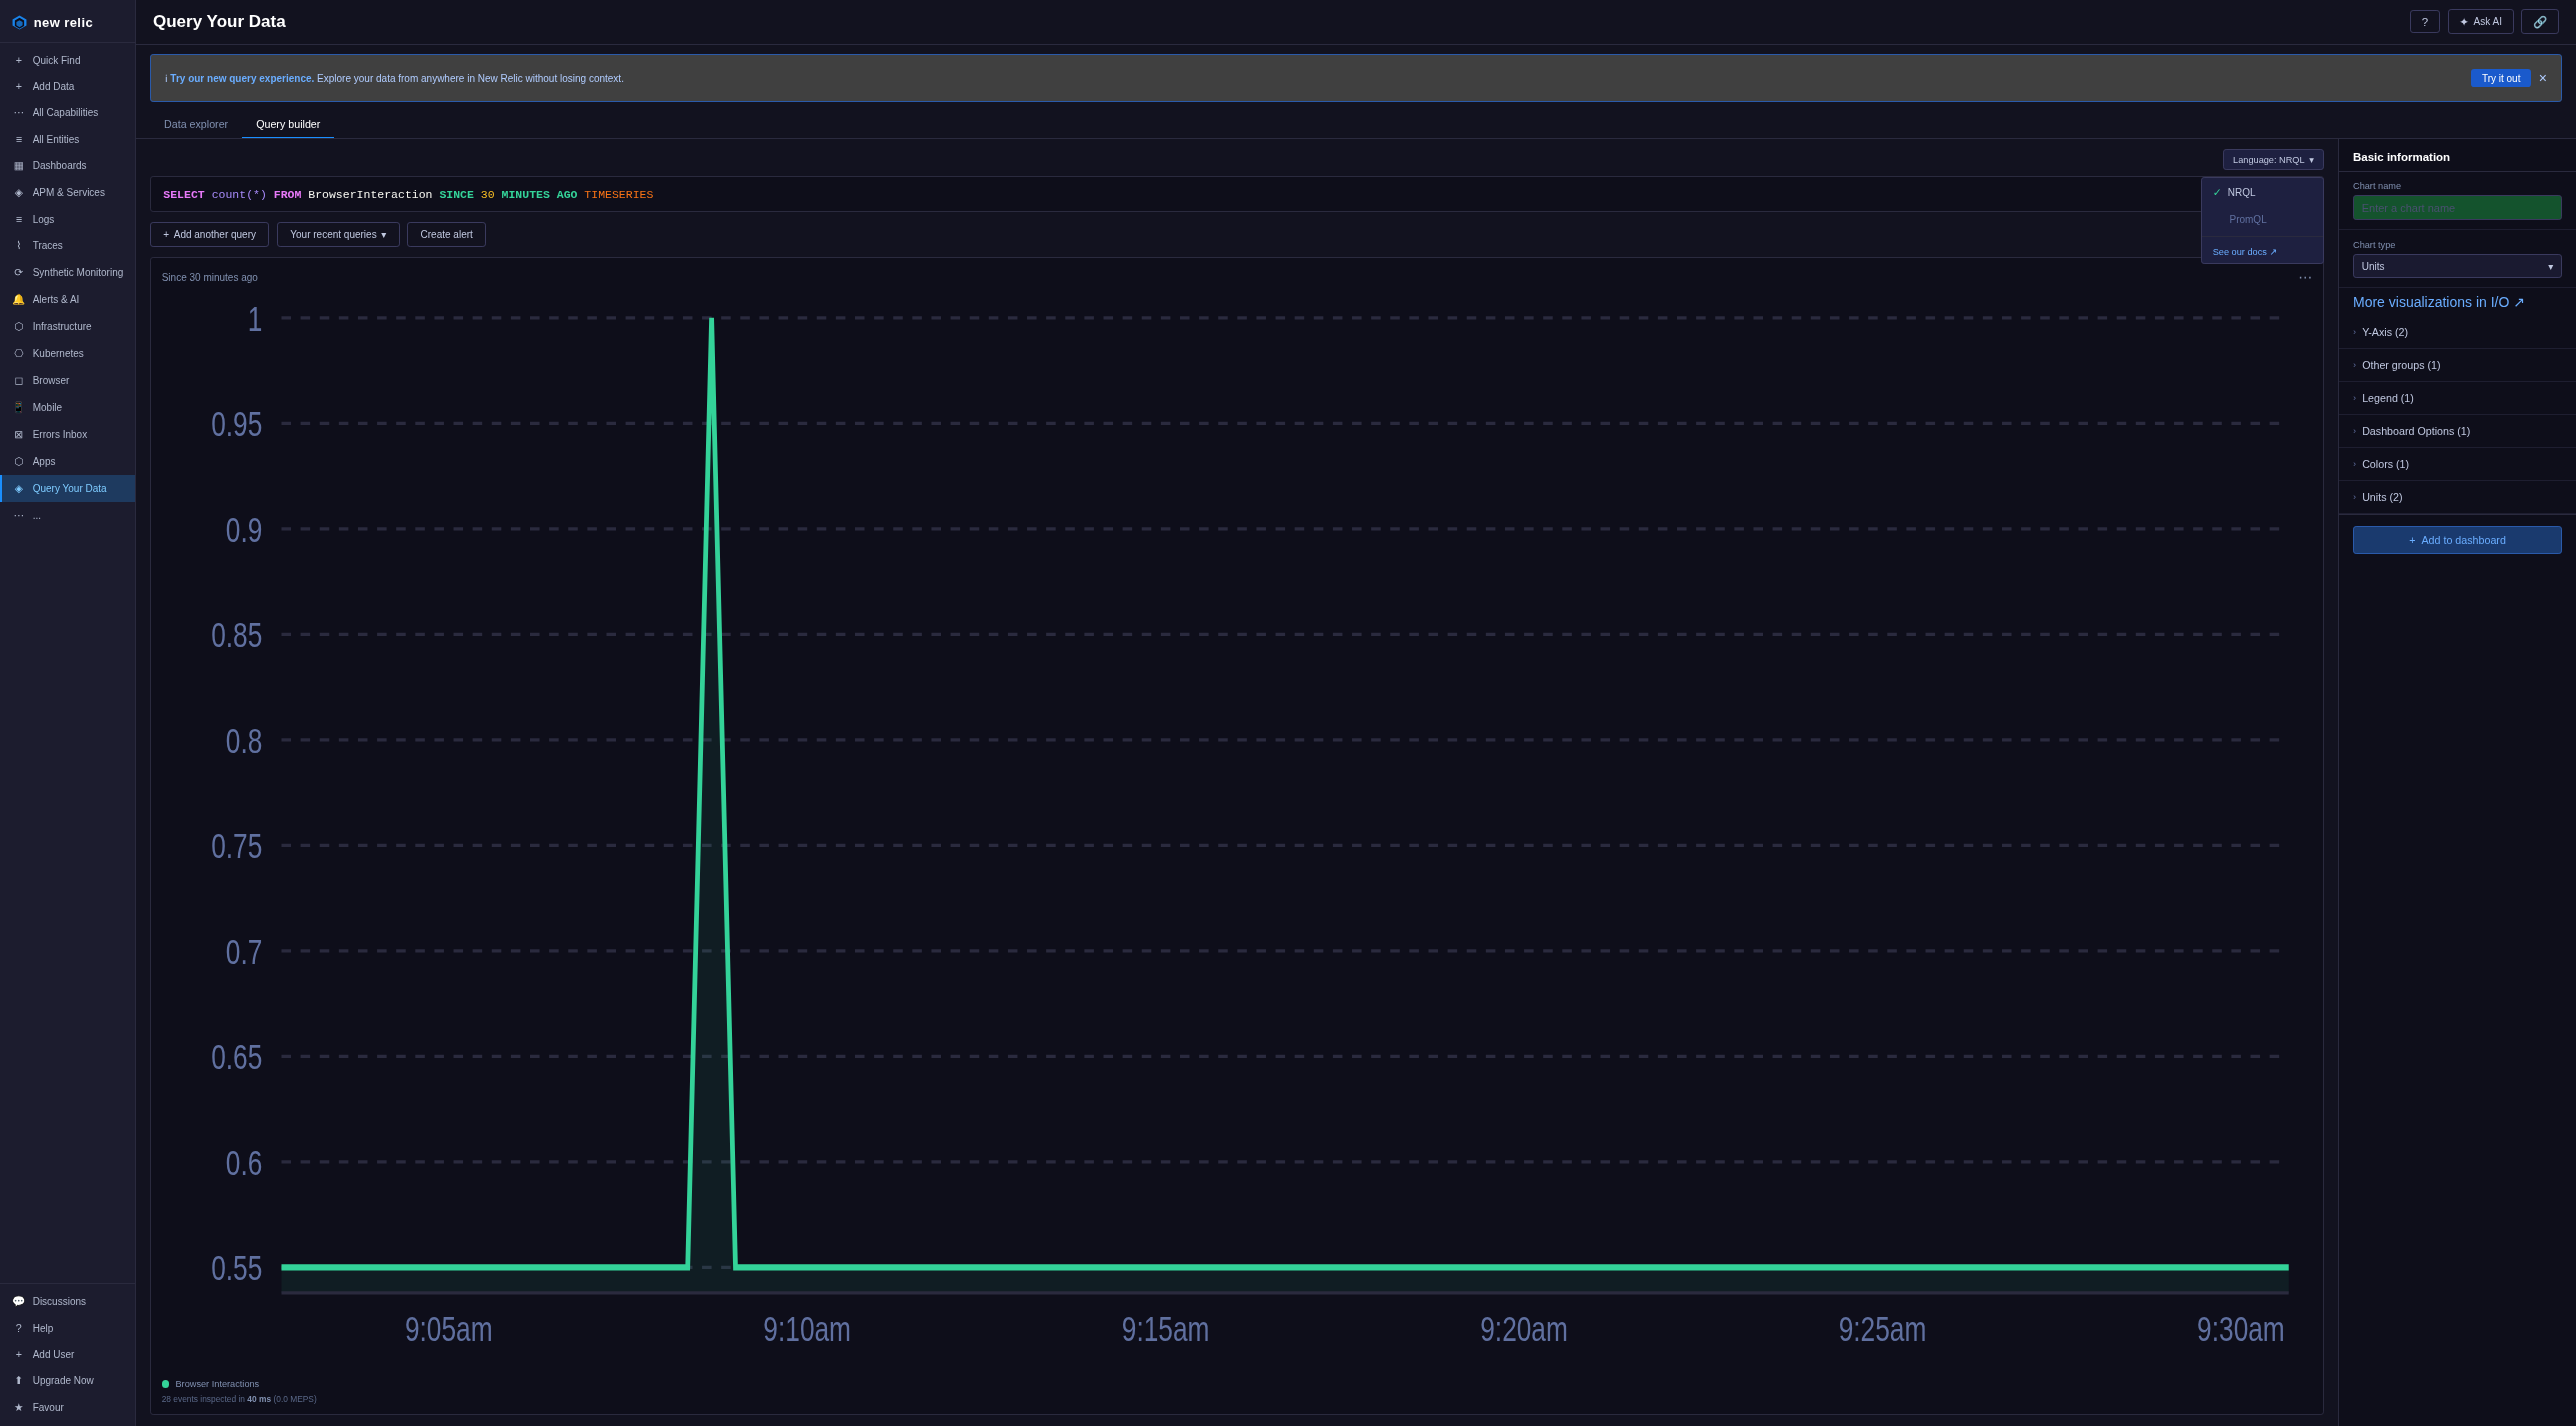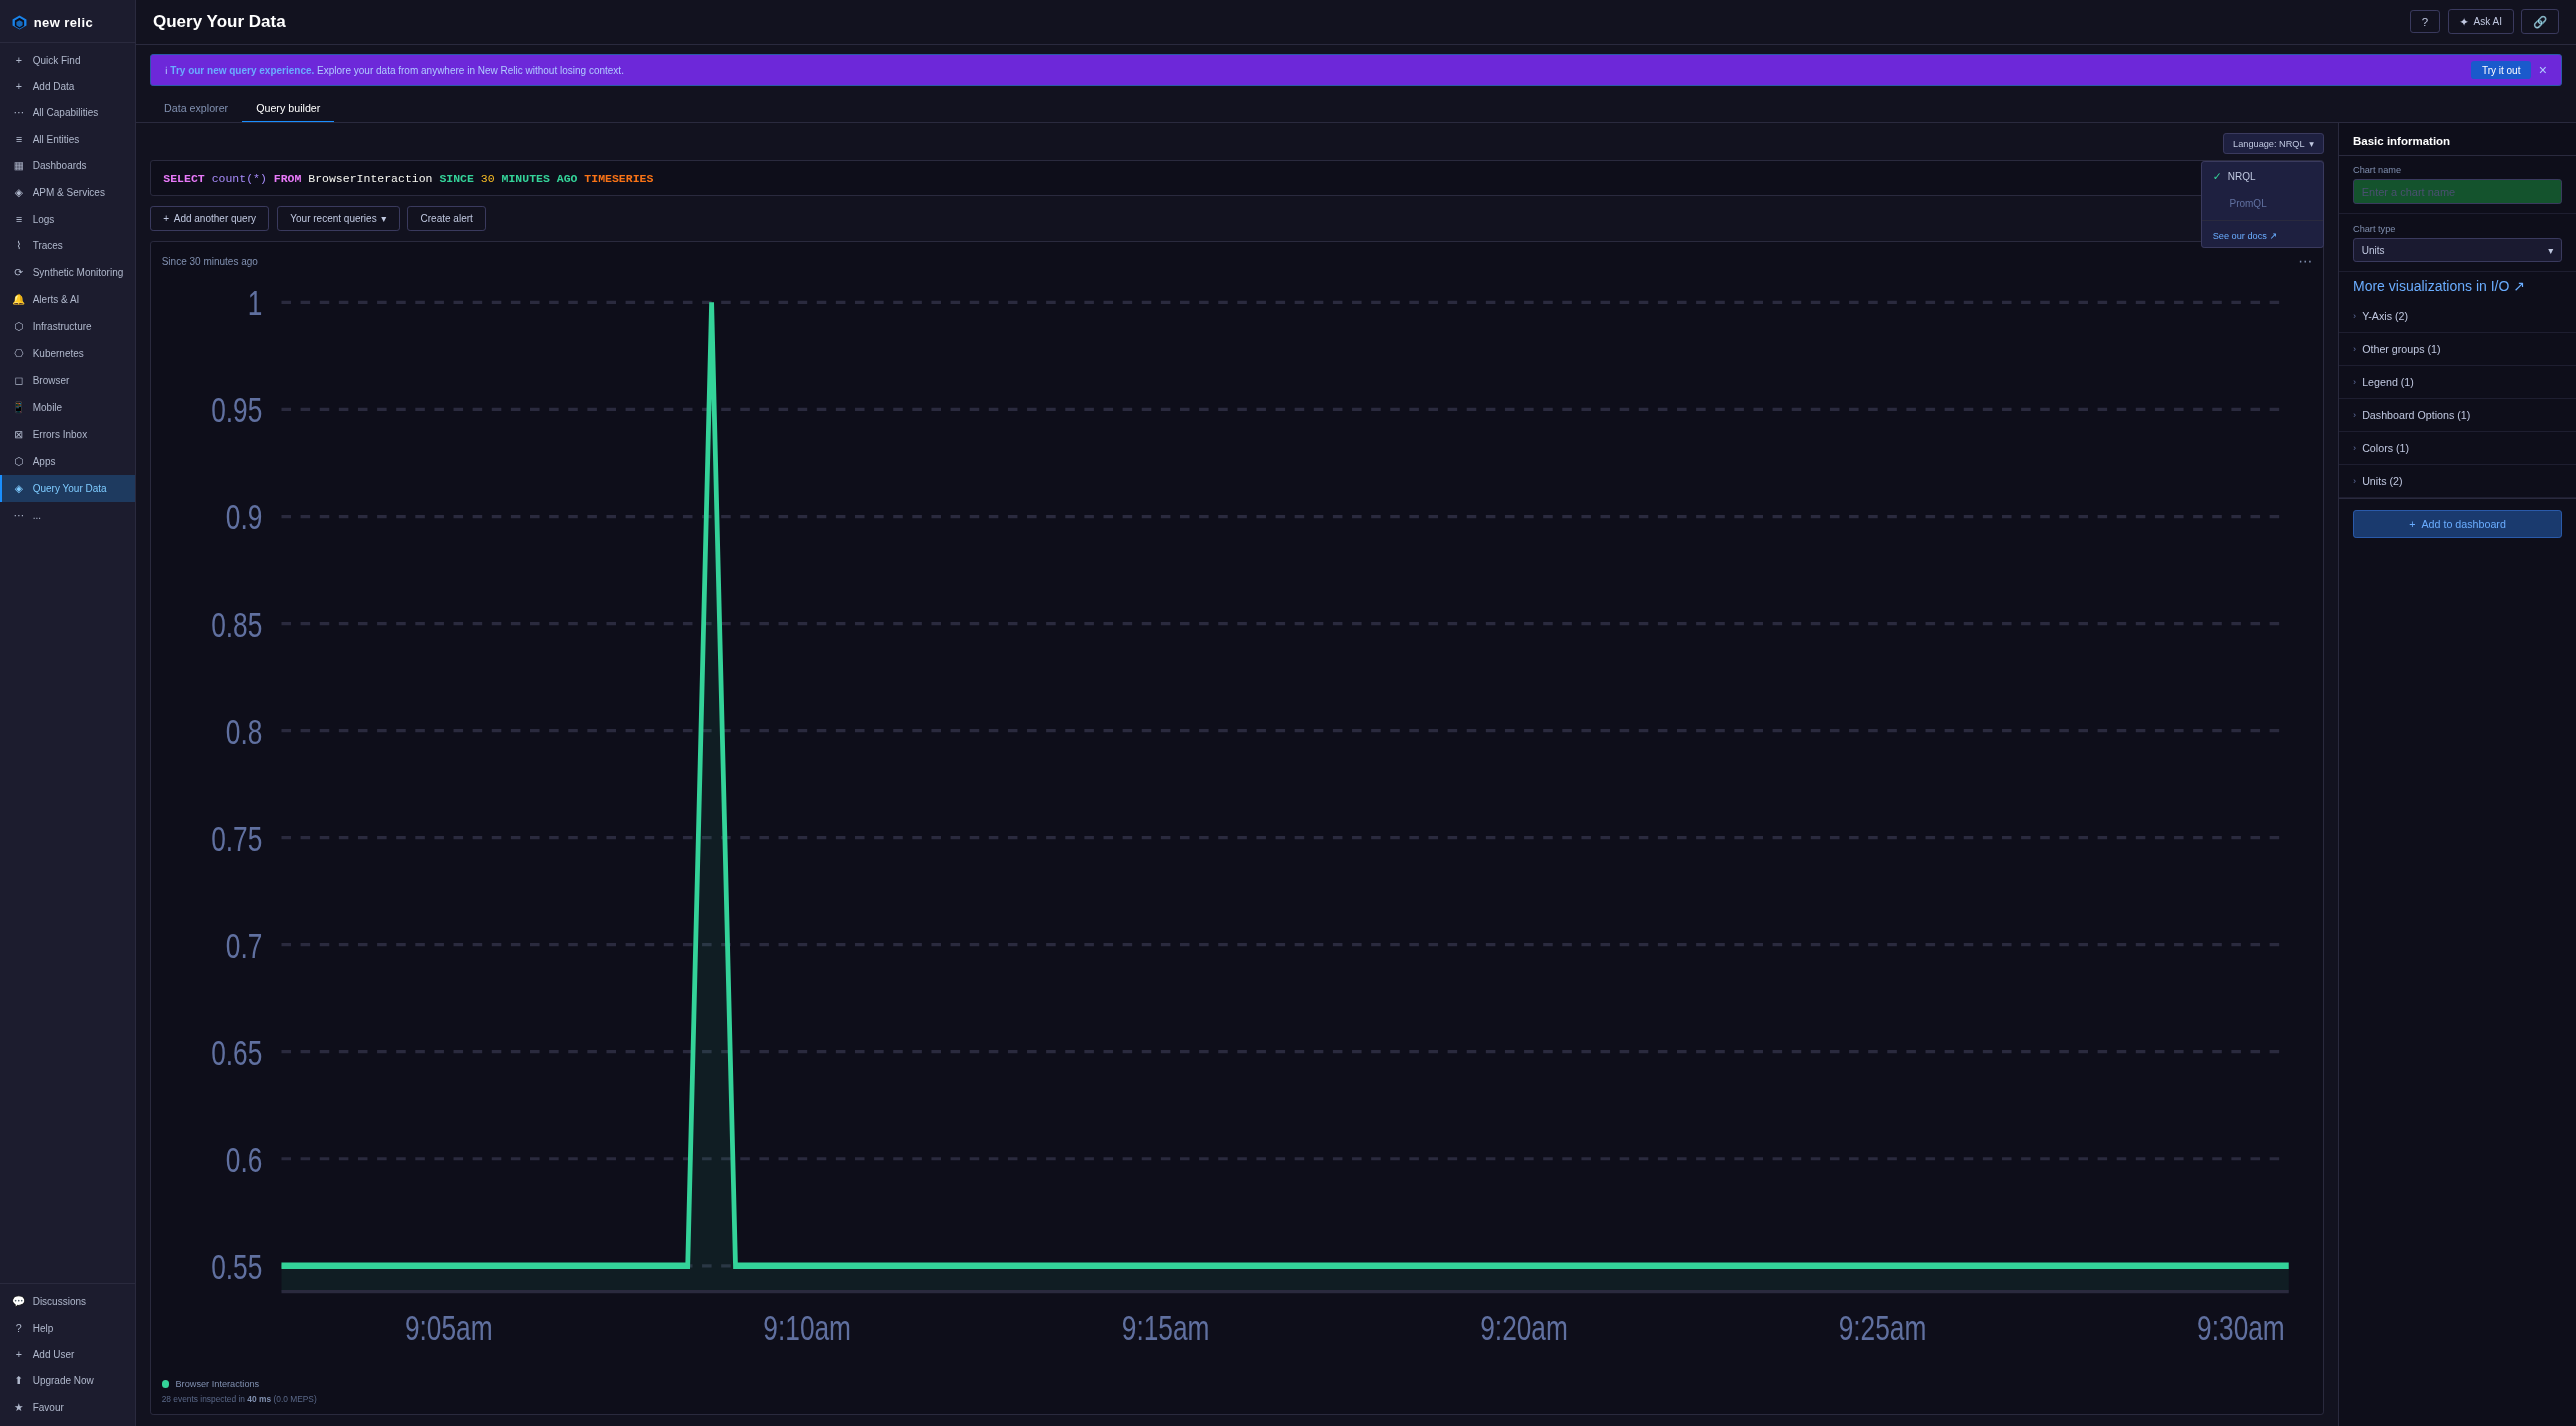--- a/index.html
+++ b/index.html
@@ -44,21 +44,21 @@
     .header-btn {
       display: flex; align-items: center; gap: 4.6px; padding: 4.6px 10.7px;
       border: 0.8px solid #3a3a5e; border-radius: 3.1px; background: transparent;
       color: #c0c8e0; cursor: pointer; font-size: 10px;
     }
     .header-btn .icon { font-size: 11.5px; }
 
     
     .info-banner {
       display: flex; align-items: center; justify-content: space-between;
-      background: #6d28d9; padding: 6px 14px; margin: 9.2px 14px 0;
+      background: #404040; padding: 14px 14px; margin: 9.2px 14px 0;
       border-radius: 3.1px; border: 0.8px solid #2a5aaa;
     }
     .banner-text { color: #b0ccff; font-size: 10px; }
     .banner-text strong { color: #6aadff; }
     .banner-right { display: flex; align-items: center; gap: 7.7px; }
     .try-out-btn {
       padding: 3.8px 10.7px; background: #1a5acc; border: none; border-radius: 3.1px;
       color: #fff; cursor: pointer; font-size: 10px;
     }
     .close-btn { background: none; border: none; color: #b0ccff; cursor: pointer; font-size: 14px; }
@@ -92,21 +92,21 @@
       margin-bottom: 9.2px; position: relative;
     }
     .q-select { color: #e879f9; font-weight: 600; }
     .q-func { color: #a78bfa; }
     .q-from { color: #e879f9; font-weight: 600; }
     .q-table { color: #f8f8f2; }
     .q-since { color: #34d399; font-weight: 600; }
     .q-num { color: #fbbf24; }
     .q-minutes { color: #34d399; font-weight: 600; }
     .q-ago { color: #34d399; font-weight: 600; }
-    .q-timeseries { color: #f97316; font-weight: 700; }
+    .q-timeseries { color: #f97316; font-weight: 400; }
 
     
     .query-actions { display: flex; gap: 7.7px; margin-bottom: 10.7px; flex-wrap: wrap; }
     .action-btn {
       padding: 6.1px 12.3px; border: 0.8px solid #3a3a5e; border-radius: 3.1px;
       background: transparent; color: #c0c8e0; cursor: pointer; font-size: 10px;
       display: flex; align-items: center; gap: 4.6px;
     }
 
     

